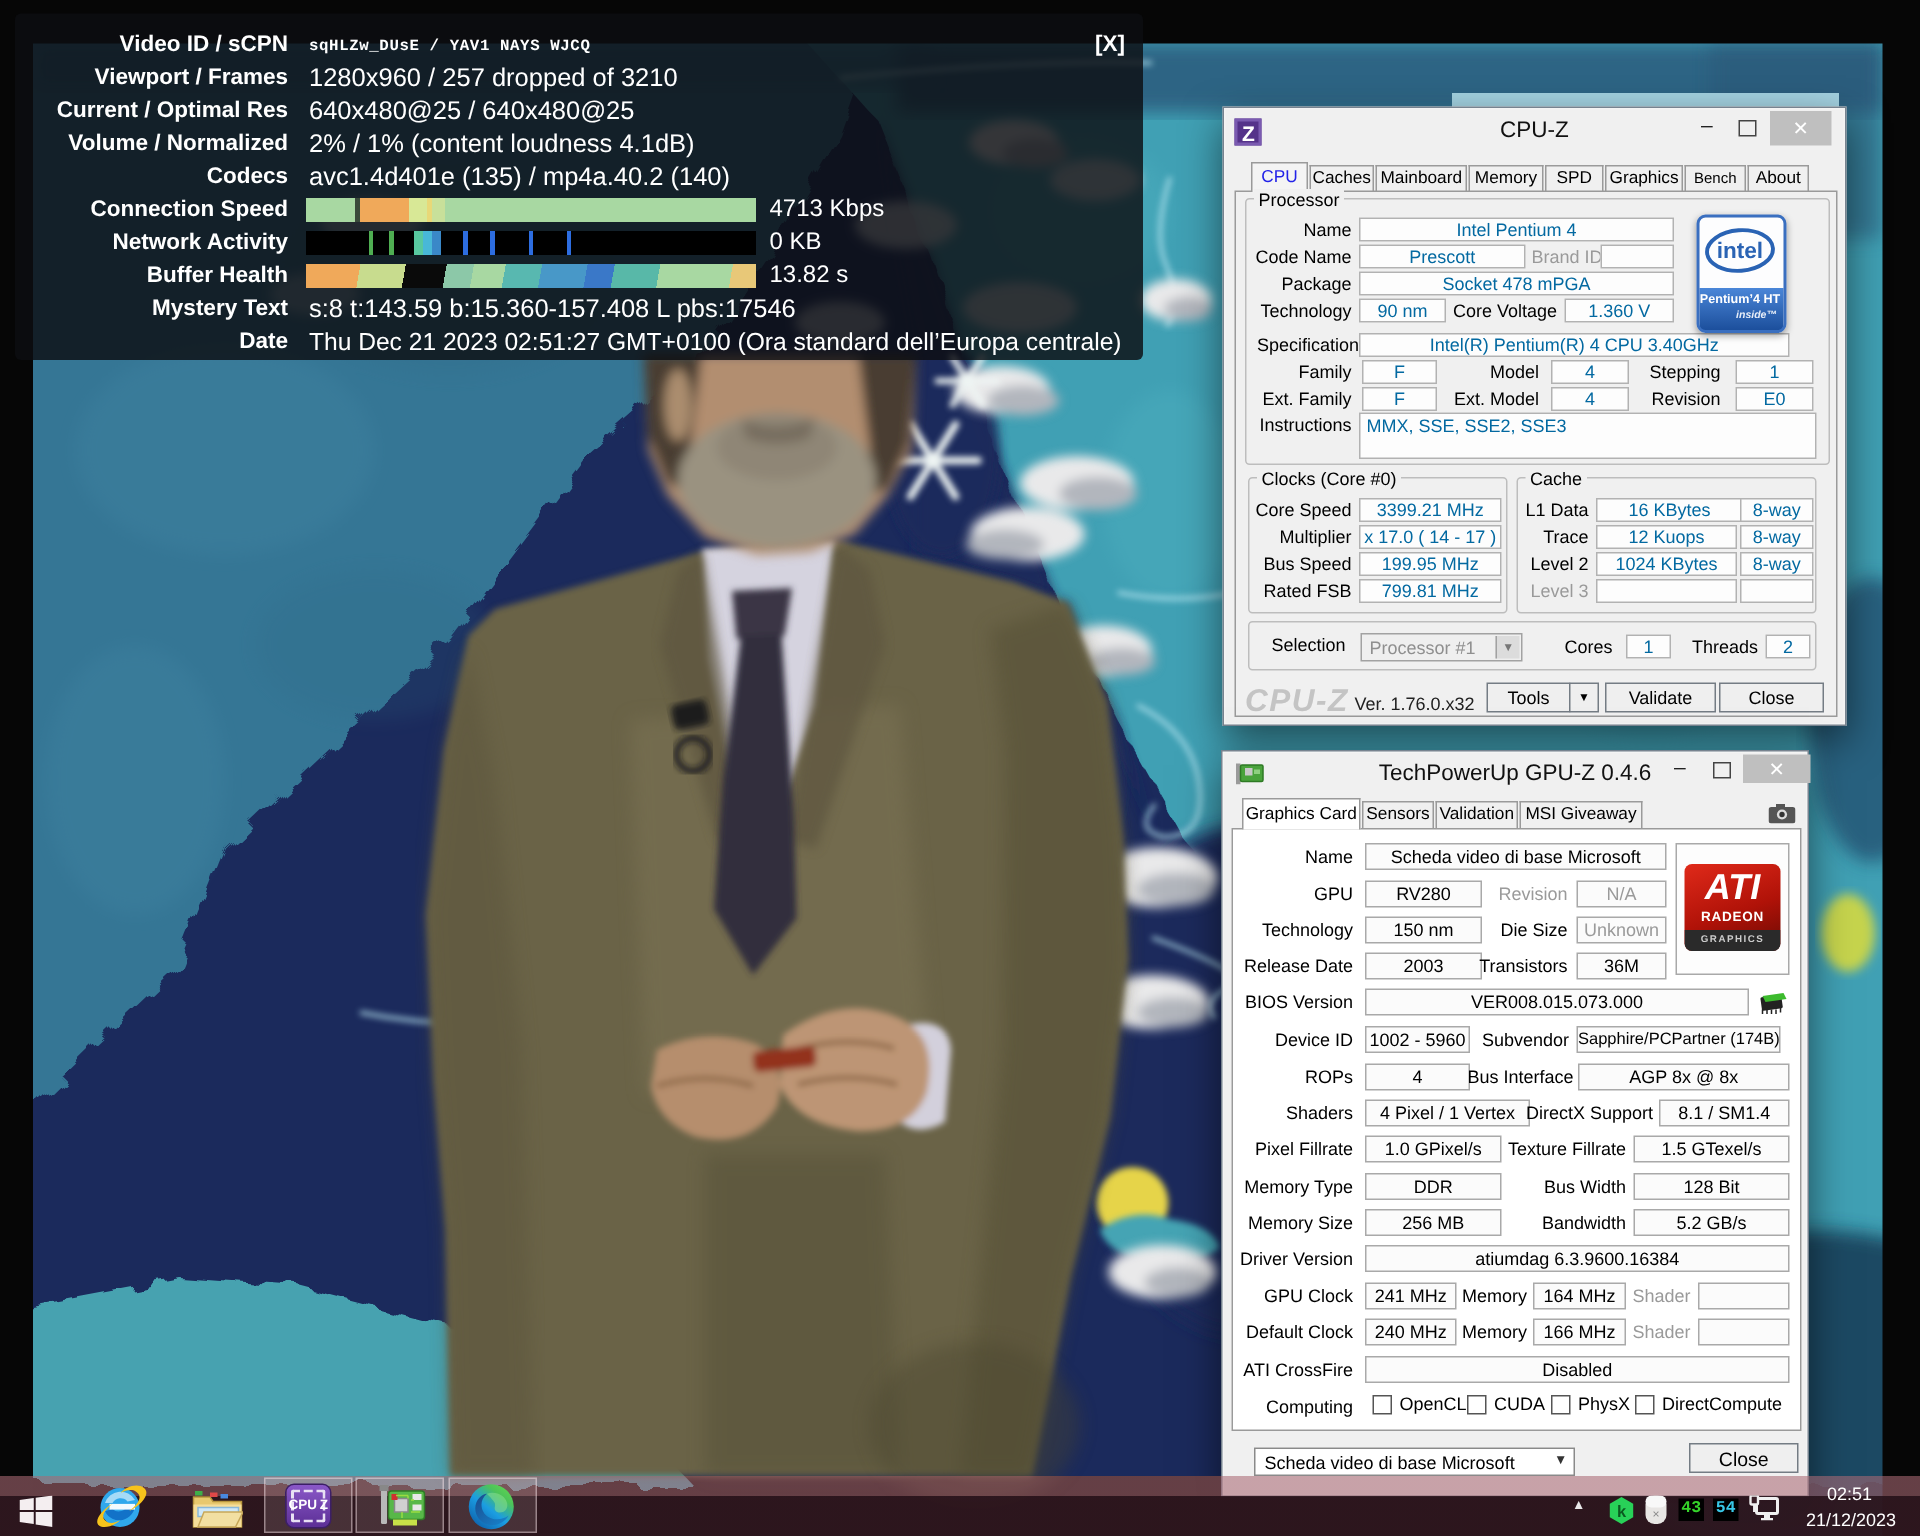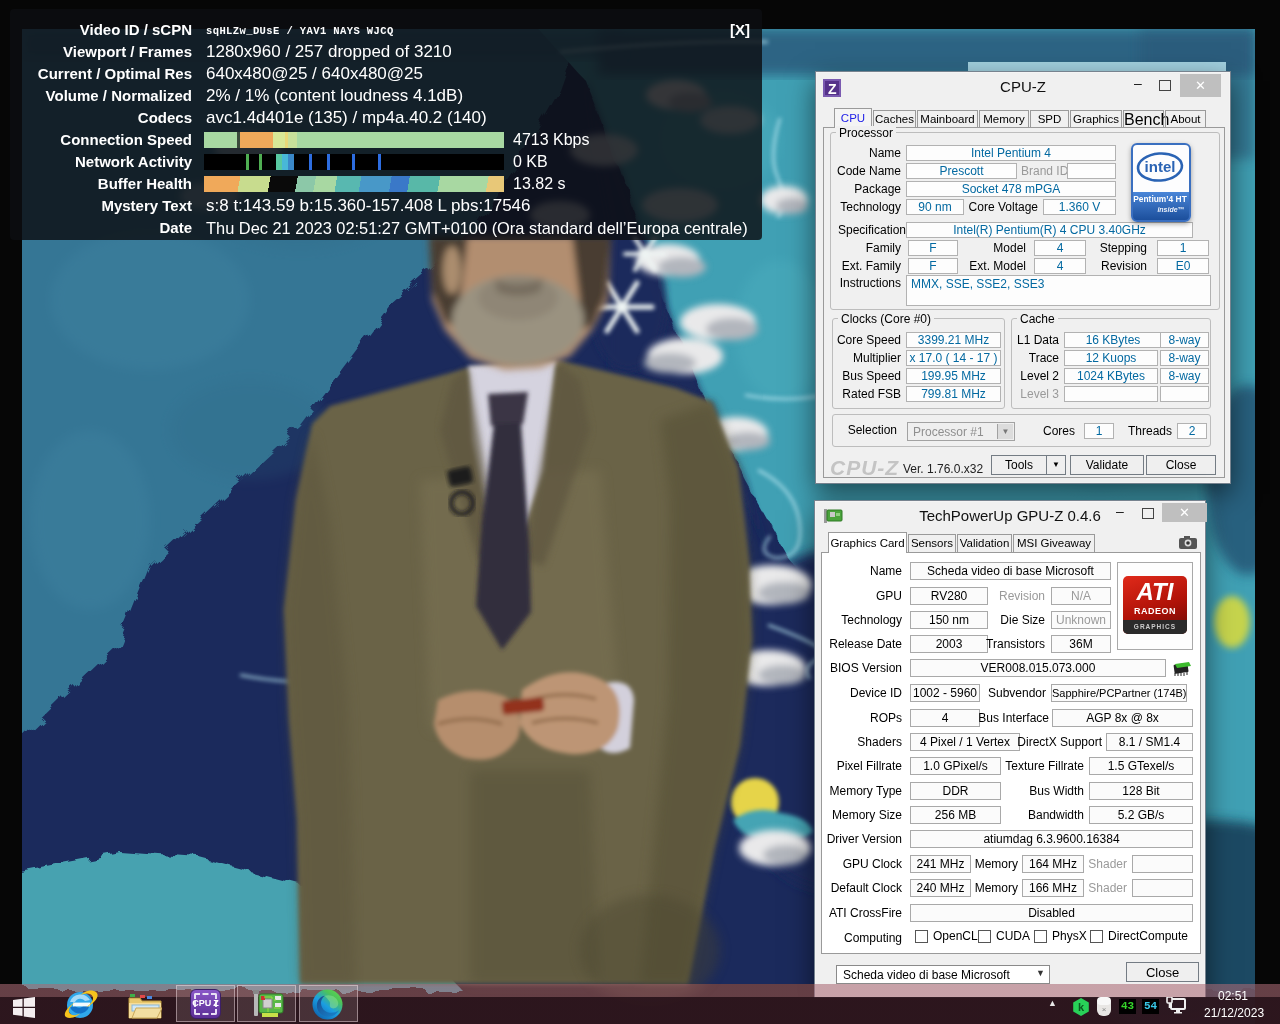--- a/index.html
+++ b/index.html
@@ -257,21 +257,21 @@
   <div style="position:absolute;left:343px;top:8px;width:12px;height:11px;border:1px solid #444;"></div>
   <div class="cbtn-close" style="left:364px;top:2px;width:41px;height:23px;font-size:13px;line-height:23px;">✕</div>
 
   <div style="position:absolute;left:7px;top:55px;width:402px;height:351px;border:1px solid #9a9a9a;background:#f0f0f0;"></div>
   <div style="position:absolute;left:18px;top:36px;width:38px;height:20px;background:#f4f4f4;border:1px solid #9a9a9a;border-bottom:none;text-align:center;font-size:11.5px;line-height:19px;color:#2222e8;">CPU</div>
   <div class="ctab" style="position:absolute;left:57px;top:38px;width:43px;height:18px;border:1px solid #9a9a9a;border-bottom:none;text-align:center;font-size:11.5px;line-height:17px;">Caches</div>
   <div class="ctab" style="position:absolute;left:101px;top:38px;width:61px;height:18px;border:1px solid #9a9a9a;border-bottom:none;text-align:center;font-size:11.5px;line-height:17px;">Mainboard</div>
   <div class="ctab" style="position:absolute;left:163px;top:38px;width:50px;height:18px;border:1px solid #9a9a9a;border-bottom:none;text-align:center;font-size:11.5px;line-height:17px;">Memory</div>
   <div class="ctab" style="position:absolute;left:214px;top:38px;width:39px;height:18px;border:1px solid #9a9a9a;border-bottom:none;text-align:center;font-size:11.5px;line-height:17px;">SPD</div>
   <div class="ctab" style="position:absolute;left:254px;top:38px;width:52px;height:18px;border:1px solid #9a9a9a;border-bottom:none;text-align:center;font-size:11.5px;line-height:17px;">Graphics</div>
-  <div class="ctab" style="position:absolute;left:307px;top:38px;width:41px;height:18px;border:1px solid #9a9a9a;border-bottom:none;text-align:center;font-size:16px;line-height:17px;">Bench</div>
+  <div class="ctab" style="position:absolute;left:307px;top:38px;width:41px;height:18px;border:1px solid #9a9a9a;border-bottom:none;text-align:center;font-size:10px;line-height:17px;">Bench</div>
   <div class="ctab" style="position:absolute;left:349px;top:38px;width:41px;height:18px;border:1px solid #9a9a9a;border-bottom:none;text-align:center;font-size:11.5px;line-height:17px;">About</div>
 
   <div class="gb" style="left:14px;top:60px;width:390px;height:178px;"></div>
   <div class="gbl" style="left:20px;top:54px;">Processor</div>
   <div class="lb" style="left:20px;top:74px;width:65px;">Name</div>
   <div class="f" style="left:90px;top:73px;width:210px;">Intel Pentium 4</div>
   <div class="lb" style="left:20px;top:92px;width:65px;">Code Name</div>
   <div class="f" style="left:90px;top:91px;width:111px;">Prescott</div>
   <div class="lb gray" style="left:205px;top:92px;width:44px;">Brand ID</div>
   <div class="f" style="left:251px;top:91px;width:49px;"></div>

